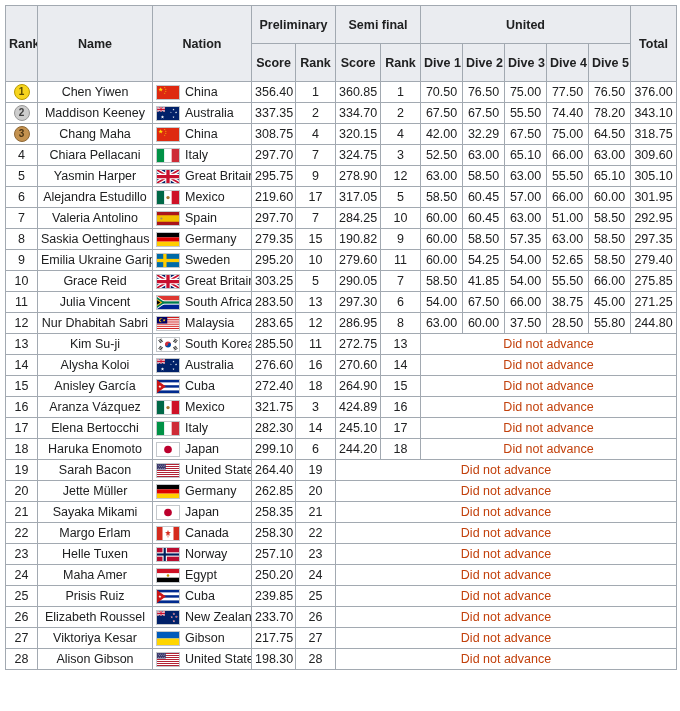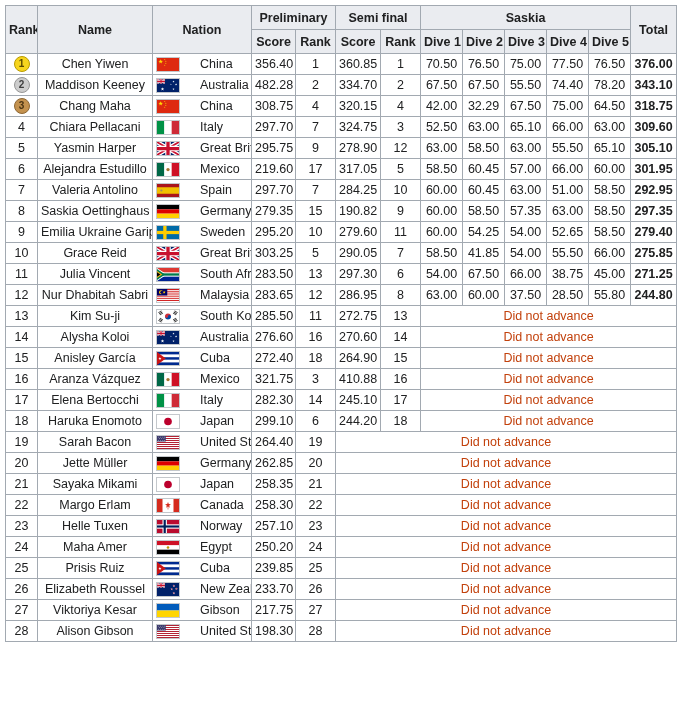--- a/index.html
+++ b/index.html
@@ -3,28 +3,28 @@
 <meta charset="utf-8">
 <style>
   html,body { margin:0; padding:0; background:#fff; }
   body { font-family:"Liberation Sans","DejaVu Sans",sans-serif; color:#202122; }
   .page { padding:5px; width:680px; box-sizing:border-box; }
   table.results { border-collapse:collapse; table-layout:fixed; width:671px; font-size:12.5px; }
   table.results th, table.results td {
     border:1px solid #a2a9b1; padding:1px 3px; text-align:center;
     overflow:hidden; white-space:nowrap; height:21px; box-sizing:border-box;
   }
-  table.results th { background:#eaecf0; font-weight:bold; height:24px; }
+  table.results th { background:#eaecf0; font-weight:bold; height:38px; }
   td.name-cell { text-align:left; padding-left:6px; }
   td.nation-cell { text-align:left; padding-left:5px; }
-  .nation-wrap { display:flex; align-items:center; gap:20px; }
+  .nation-wrap { display:flex; align-items:center; gap:5px; }
   .flag { display:inline-block; width:22px; height:13px; line-height:0;
           border:1px solid #c4c8cc; box-sizing:content-box; flex:0 0 auto; }
   .flag svg { width:22px; height:13px; display:block; }
-  td.total-cell { font-weight:bold; }
+  td.total-cell { font-weight:normal; }
   .medal { display:inline-block; width:14px; height:14px; line-height:14px;
            border-radius:50%; font-size:10px; font-weight:bold; text-align:center;
            vertical-align:middle; }
   .medal.gold   { background:#f7d51e; border:1px solid #b99b00; color:#5a4a00; }
   .medal.silver { background:#cdcdcd; border:1px solid #979797; color:#3c3c3c; }
   .medal.bronze { background:#c4924f; border:1px solid #8e6734; color:#4a3push00; color:#4a3312; }
   td.dna-cell { color:#c2410c; }
 </style>
 </head>
 <body>
@@ -46,21 +46,21 @@
         <col style="width:42px">
       <col style="width:46px">
     </colgroup>
     <thead>
       <tr>
         <th rowspan="2">Rank</th>
         <th rowspan="2">Name</th>
         <th rowspan="2">Nation</th>
         <th colspan="2">Preliminary</th>
         <th colspan="2">Semi final</th>
-        <th colspan="5">Saskia</th>
+        <th colspan="5">United</th>
         <th rowspan="2">Total</th>
       </tr>
       <tr>
         <th>Score</th>
         <th>Rank</th>
         <th>Score</th>
         <th>Rank</th>
         <th>Dive 1</th>
         <th>Dive 2</th>
         <th>Dive 3</th>
@@ -116,21 +116,21 @@
                   <polygon points="15.0,23.0 16.2,26.3 19.8,26.5 17.0,28.6 17.9,32.0 15.0,30.1 12.1,32.0 13.0,28.6 10.2,26.5 13.8,26.3" fill="#fff"></polygon>
                   <polygon points="45.0,4.0 45.7,6.0 47.9,6.1 46.2,7.4 46.8,9.4 45.0,8.3 43.2,9.4 43.8,7.4 42.1,6.1 44.3,6.0" fill="#fff"></polygon>
                   <polygon points="52.0,12.0 52.7,14.0 54.9,14.1 53.2,15.4 53.8,17.4 52.0,16.3 50.2,17.4 50.8,15.4 49.1,14.1 51.3,14.0" fill="#fff"></polygon>
                   <polygon points="45.0,25.0 45.7,27.0 47.9,27.1 46.2,28.4 46.8,30.4 45.0,29.3 43.2,30.4 43.8,28.4 42.1,27.1 44.3,27.0" fill="#fff"></polygon>
                   <polygon points="38.0,12.8 38.5,14.3 40.1,14.3 38.9,15.3 39.3,16.8 38.0,15.9 36.7,16.8 37.1,15.3 35.9,14.3 37.5,14.3" fill="#fff"></polygon>
                 </svg>
               </span>
               <span>Australia</span>
             </span>
           </td>
-          <td>482.28</td>
+          <td>337.35</td>
           <td>2</td>
           <td>334.70</td>
           <td>2</td>
           <td>67.50</td>
           <td>67.50</td>
           <td>55.50</td>
           <td>74.40</td>
           <td>78.20</td>
           <td class="total-cell">343.10</td>
         </tr>
@@ -534,21 +534,21 @@
                   <rect x="20" width="20" height="36" fill="#fff"></rect>
                   <rect x="40" width="20" height="36" fill="#ce1126"></rect>
                   <circle cx="30" cy="18" r="4.5" fill="#a8742f"></circle>
                 </svg>
               </span>
               <span>Mexico</span>
             </span>
           </td>
           <td>321.75</td>
           <td>3</td>
-          <td>410.88</td>
+          <td>424.89</td>
           <td>16</td>
           <td colspan="6" class="dna-cell">Did not advance</td>
         </tr>
         <tr>
           <td>17</td>
           <td class="name-cell">Elena Bertocchi</td>
           <td class="nation-cell">
             <span class="nation-wrap">
               <span class="flag">
                 <svg viewBox="0 0 60 36" preserveAspectRatio="none">

